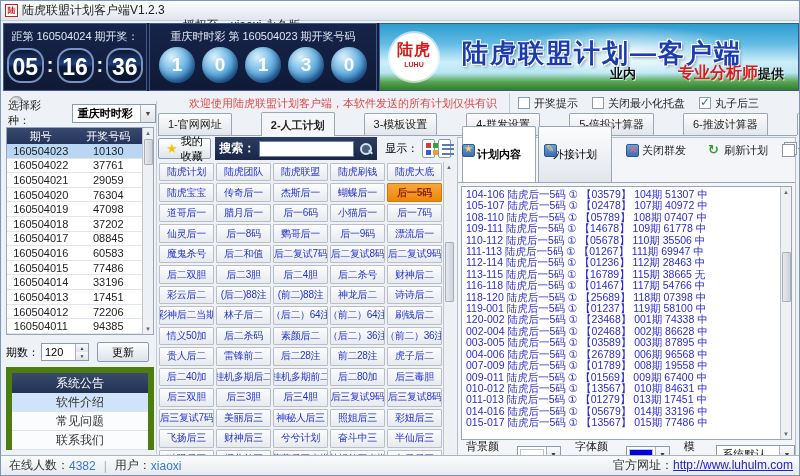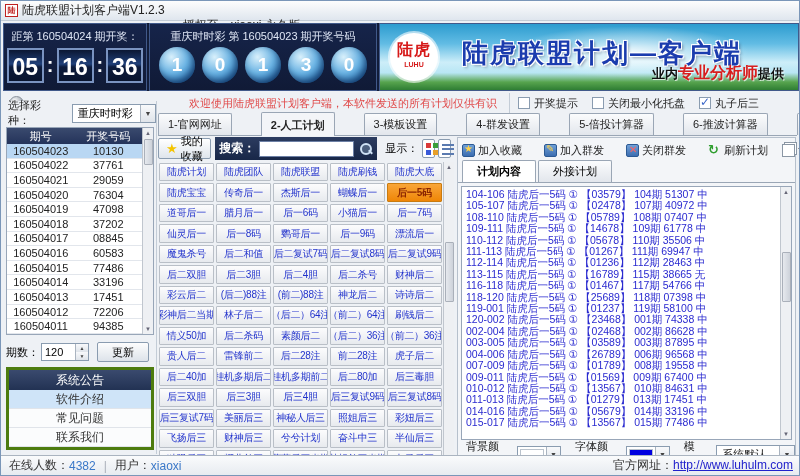--- a/index.html
+++ b/index.html
@@ -11,71 +11,71 @@
   .app-ico { width:13px; height:13px; border:1px solid #c02020; color:#c02020; font-size:8px; line-height:11px; text-align:center; margin-right:4px; background:#fff; font-weight:bold; }
   .lic { margin-left:18px;margin-top:30px; }
 
   
   .hdr { position:absolute; left:2px; top:22px; width:796px; height:68px; background:#121d3a; display:flex; }
   .hpanel { height:100%; border:1px solid #41598a; background:linear-gradient(#16244a,#101a36); color:#dfe6f5; position:relative; }
   .hp1 { width:144px; }
   .hp2 { width:228px; margin-left:2px; }
   .hlabel { display:block; text-align:center; font-size:11px; padding-top:5px; white-space:nowrap; overflow:hidden; }
   .clock { position:absolute; left:0; right:0; top:24px; display:flex; justify-content:center; align-items:center; }
-  .flip { width:37px; height:35px; line-height:35px; text-align:center; background:linear-gradient(180deg,#0b1733,#20407a 45%,#0c1b3c 55%,#09142e); border:2px solid #7a93c0; border-radius:0; color:#fff; font-weight:bold; font-size:23px; }
+  .flip { width:37px; height:35px; line-height:35px; text-align:center; background:linear-gradient(180deg,#0b1733,#20407a 45%,#0c1b3c 55%,#09142e); border:2px solid #7a93c0; border-radius:14px; color:#fff; font-weight:bold; font-size:23px; }
   .colon { color:#fff; font-weight:bold; font-size:20px; margin:0 3px; }
   .balls { position:absolute; left:0; right:0; top:23px; display:flex; justify-content:center; gap:7px; }
   .ball { width:36px; height:36px; border-radius:50%; background:radial-gradient(circle at 35% 28%,#d9f0fb,#6cb4e4 45%,#1c69ae 85%); color:#fff; font-weight:bold; font-size:19px; text-align:center; line-height:36px; box-shadow:inset -2px -3px 6px rgba(0,0,30,.45); }
   .banner { flex:1; margin-left:2px; position:relative; overflow:hidden; background:linear-gradient(180deg,#2d9ccf 0%,#62bce4 30%,#cdeef9 58%,#b8e6f4 74%,#57a44e 88%,#2e7d33 100%); border:1px solid #41598a; }
   .banner::before { content:""; position:absolute; left:130px; top:2px; width:240px; height:52px; background:radial-gradient(ellipse at center,rgba(255,255,255,.85),rgba(255,255,255,0) 70%); }
   .logo { position:absolute; left:10px; top:9px; width:48px; height:48px; border-radius:50%; background:#fff; box-shadow:0 0 0 2px rgba(255,255,255,.6); text-align:center; }
   .logo-main { display:block; color:#d61a1a; font-weight:bold; font-size:16px; padding-top:7px; letter-spacing:1px; }
   .logo-sub { display:block; color:#d61a1a; font-size:7px; font-weight:bold; }
   .banner-title { position:absolute; left:82px; top:12px; font-size:26px; font-weight:bold; color:#1b3cae; letter-spacing:2px; text-shadow:1px 1px 0 #fff,-1px -1px 0 #fff,1px -1px 0 #fff,-1px 1px 0 #fff,2px 2px 3px rgba(0,0,40,.35); white-space:nowrap; }
   .banner-sub { position:absolute; right:14px; bottom:6px; font-size:13px; font-weight:bold; color:#111; text-shadow:1px 1px 0 rgba(255,255,255,.7); }
-  .banner-sub .em { color:#d81e1e; font-size:16px; }
+  .banner-sub .em { color:#d81e1e; font-size:16px;padding-left:42px; }
 
   
   .notice { position:absolute; left:2px; top:92px; width:796px; height:20px; display:flex; align-items:center; background:#eef1f5; }
   .spk { width:15px; height:15px; border-radius:50%; margin-left:6px; background:radial-gradient(circle at 35% 30%,#fdfdfd,#9aa2ac 70%,#6c747e); border:1px solid #8a929c; position:relative; }
   .spk::after { content:""; position:absolute; left:4px; top:4px; width:5px; height:5px; border-radius:50%; background:#555c66; }
   .marquee { color:#e04848; font-size:11px; margin-left:165px; white-space:nowrap; }
   .checks { display:flex; align-items:center; margin-left:12px; border-left:1px solid #c3ccd6; padding-left:8px; height:100%; }
   .check-item { display:flex; align-items:center; margin-right:14px; cursor:default; }
   .cb { width:12px; height:12px; background:#fff; border:1px solid #8a9cb0; display:inline-block; position:relative; }
   .cb.checked::after { content:"✓"; position:absolute; left:0px; top:-3px; color:#3a66c8; font-size:12px; font-weight:bold; }
   .cb-label { font-size:11px; color:#222; margin-left:4px; }
 
   
   .side { position:absolute; left:2px; top:100px; width:154px; bottom:21px; background:#eef1f5; border-right:1px solid #c3ccd6; }
   .lott-row { display:flex; align-items:center; height:24px; padding-left:5px; }
   .lott-label { font-size:11px; color:#222; }
   .select { border:1px solid #8a9cb0; background:#fff; height:19px; font-size:11px; display:flex; align-items:center; justify-content:space-between; padding-left:5px; }
-  .lott-sel { width:96px; margin-left:16px; }
+  .lott-sel { width:96px; margin-left:16px;font-weight:bold; }
   .arrow-dn { width:15px; height:100%; background:linear-gradient(#f8f9fb,#dfe4ea); border-left:1px solid #aab4c0; font-size:7px; color:#444; display:flex; align-items:center; justify-content:center; }
   .hist-wrap { position:absolute; left:3px; top:26px; width:148px; height:208px; border:1px solid #98a6b8; background:#fff; display:flex; }
   .hist-main { flex:1; display:flex; flex-direction:column; }
   .hhead { display:flex; background:linear-gradient(#3a4a6e,#24335a); color:#fff; font-size:11px; height:16px; line-height:16px; text-align:center; }
   .hhead span { flex:1; }
   .hist-rows { flex:1; display:flex; flex-direction:column; }
   .hrow { flex:1; display:flex; font-size:11px; color:#222; border-bottom:1px solid #e2e6ec; align-items:center; text-align:center; }
   .hrow.sel { background:#b9d7f3; }
   .hcell { flex:1; }
   .vsb { width:11px; background:#eef0f3; border-left:1px solid #c0c6ce; display:flex; flex-direction:column; align-items:center; font-size:6px; color:#667; }
   .vsb .a { height:10px; line-height:10px; }
   .vsb .thumb { width:9px; height:26px; background:linear-gradient(90deg,#e6e9ee,#cdd2da); border:1px solid #aab0ba; border-radius:1px; margin-top:1px; }
   .vsb .fill { flex:1; }
   .periods { position:absolute; left:3px; top:240px; width:148px; height:22px; display:flex; align-items:center; }
   .periods-label { font-size:11px; }
   .spin { width:48px; height:18px; border:1px solid #8a9cb0; background:#fff; display:flex; margin-left:2px; }
   .spin input { flex:1; width:30px; border:0; font-size:11px; padding-left:3px; font-family:inherit; }
   .spin .btns { width:13px; display:flex; flex-direction:column; border-left:1px solid #aab4c0; font-size:5px; color:#444; }
   .spin .btns span { flex:1; background:linear-gradient(#f8f9fb,#dfe4ea); text-align:center; line-height:8px; }
   .upd { margin-left:8px; width:52px; height:20px; border:1px solid #8a9cb0; border-radius:2px; background:linear-gradient(#fdfdfd,#dde3ea); font-size:11px; text-align:center; line-height:18px; }
-  .announce { position:absolute; left:3px; top:266px; width:148px; bottom:4px; border:3px solid #4d7c0f; background:#f4f6f9; }
+  .announce { position:absolute; left:3px; top:266px; width:148px; bottom:4px; border:6px solid #4d7c0f; background:#f4f6f9; }
   .ann-head { height:20px; background:linear-gradient(#3a4a6e,#223253); color:#fff; font-size:12px; text-align:center; line-height:20px; }
   .menu-item { height:19px; font-size:12px; color:#333; text-align:center; line-height:19px; border-bottom:1px solid #e0e4ea; background:#fbfcfd; }
   .menu-item.sel { background:#cfe4f8; }
 
   
   .tabs { position:absolute; left:157px; top:113px; right:2px; height:22px; display:flex; align-items:flex-end; border-bottom:1px solid #9aa6b5;gap:28px; }
   .tab { font-size:11px; color:#222; padding:3px 9px 3px; border:1px solid #9aa6b5; border-bottom:none; background:linear-gradient(#fbfcfd,#e2e6ec); margin-right:1px; white-space:nowrap; border-radius:2px 2px 0 0; }
   .tab.active { background:#f3f5f8; padding-top:5px; position:relative; top:1px; font-weight:bold; }
 
   
@@ -106,21 +106,21 @@
   .tbtn { display:flex; align-items:center; font-size:11px; color:#222; margin-right:22px; white-space:nowrap; }
   .tbtn.push { margin-left:auto; margin-right:14px; }
   .icon { display:inline-block; width:13px; height:13px; position:relative; margin-right:3px; }
   .ic-box { background:linear-gradient(#6fa0d8,#3d6eb0); border:1px solid #2c5a94; border-radius:2px; }
   .add-favorite-icon::after { content:"★"; position:absolute; left:1px; top:-2px; color:#ffd24a; font-size:10px; }
   .add-broadcast-icon::after { content:"✎"; position:absolute; left:1px; top:-2px; color:#ffd24a; font-size:10px; }
   .close-broadcast-icon::after { content:"✕"; position:absolute; left:2px; top:-1px; color:#ff6060; font-size:10px; font-weight:bold; }
   .refresh-icon::after { content:"↻"; position:absolute; left:0; top:-2px; color:#2f9e2f; font-size:13px; font-weight:bold; }
   .copy-icon { background:#fff; border:1px solid #8a96a4; box-shadow:2px -2px 0 -1px #fff,2px -2px 0 0 #8a96a4; }
   .ctabs { height:21px; display:flex; align-items:flex-end; border-bottom:1px solid #9aa6b5; padding-left:4px; }
-  .ctab { font-size:11px; padding:3px 14px; border:1px solid #9aa6b5; border-bottom:none; background:linear-gradient(#fbfcfd,#e2e6ec); margin-right:2px; border-radius:2px 2px 0 0; }
+  .ctab { font-size:11px; padding:20px 14px; border:1px solid #9aa6b5; border-bottom:none; background:linear-gradient(#fbfcfd,#e2e6ec); margin-right:2px; border-radius:2px 2px 0 0; }
   .ctab.active { background:#fff; font-weight:bold; }
   .plist-wrap { position:absolute; left:3px; top:48px; right:3px; bottom:28px; border:1px solid #98a6b8; background:#fff; display:flex; }
   .plist { flex:1; overflow:hidden; padding:2px 0 0 4px; }
   .pline { font-size:10.5px; line-height:11.4px; color:#2a2ad0; white-space:nowrap; }
   .rt-foot { position:absolute; left:0; bottom:2px; right:0; height:24px; display:flex; align-items:center; padding-left:8px; font-size:11px; color:#222; }
   .swatch-sel { width:50px; height:17px; border:1px solid #8a9cb0; background:#fff; display:flex; margin:0 14px 0 4px; }
   .swatch { flex:1; margin:2px; border:1px solid #b9c2cc; }
   .sw-arrow { width:14px; background:linear-gradient(#f8f9fb,#dfe4ea); border-left:1px solid #aab4c0; font-size:7px; color:#444; display:flex; align-items:center; justify-content:center; }
   .tpl-sel { width:90px; height:18px; margin-left:4px; }
 

